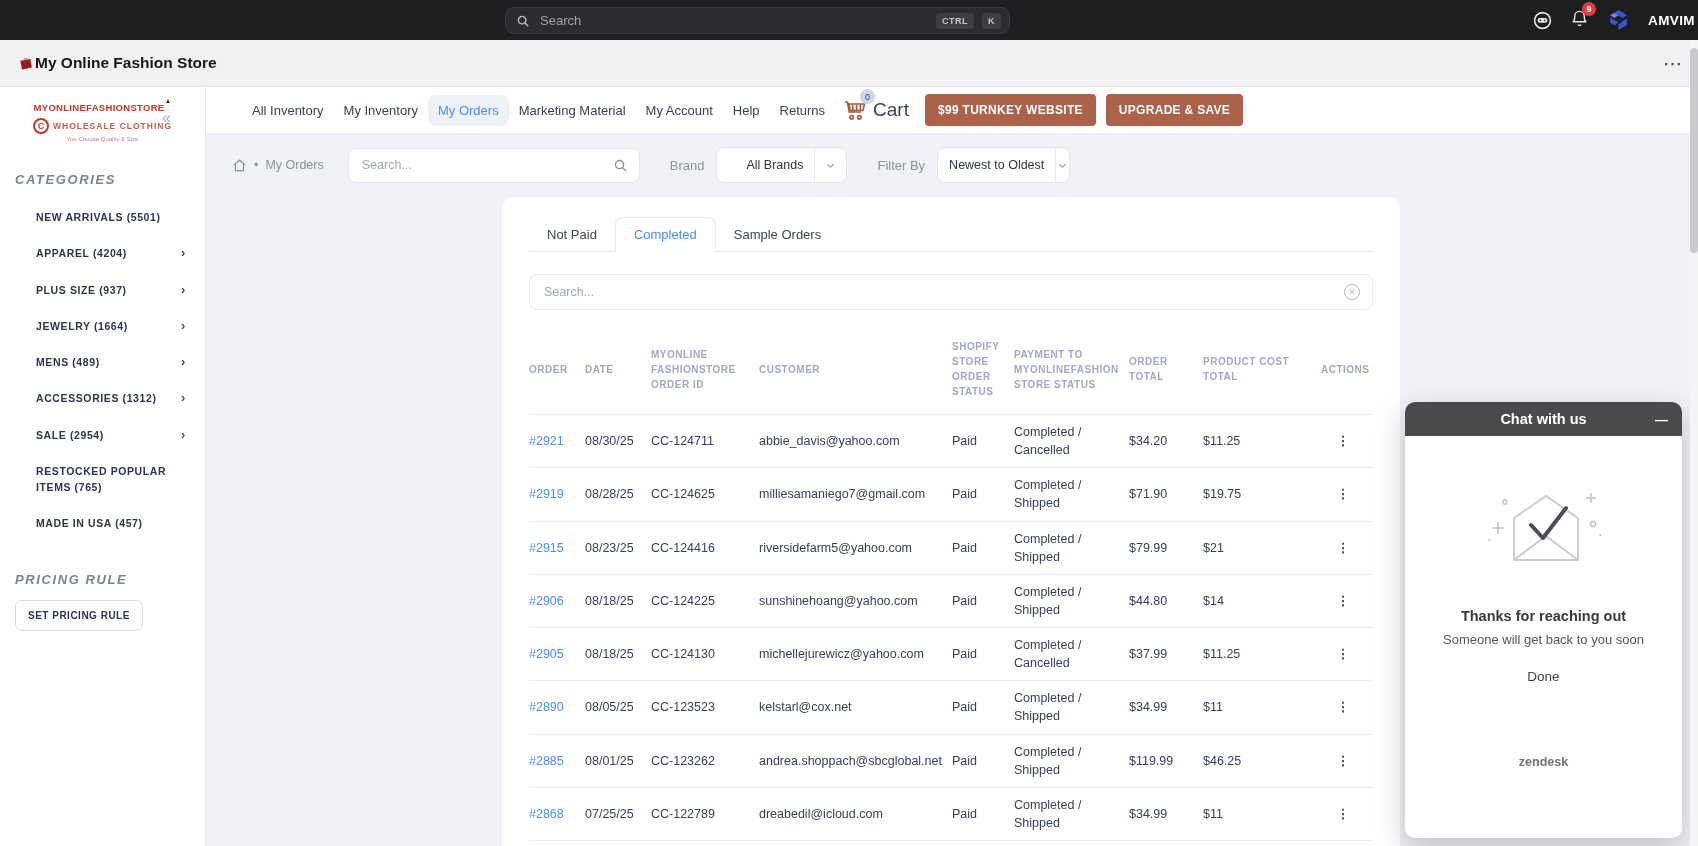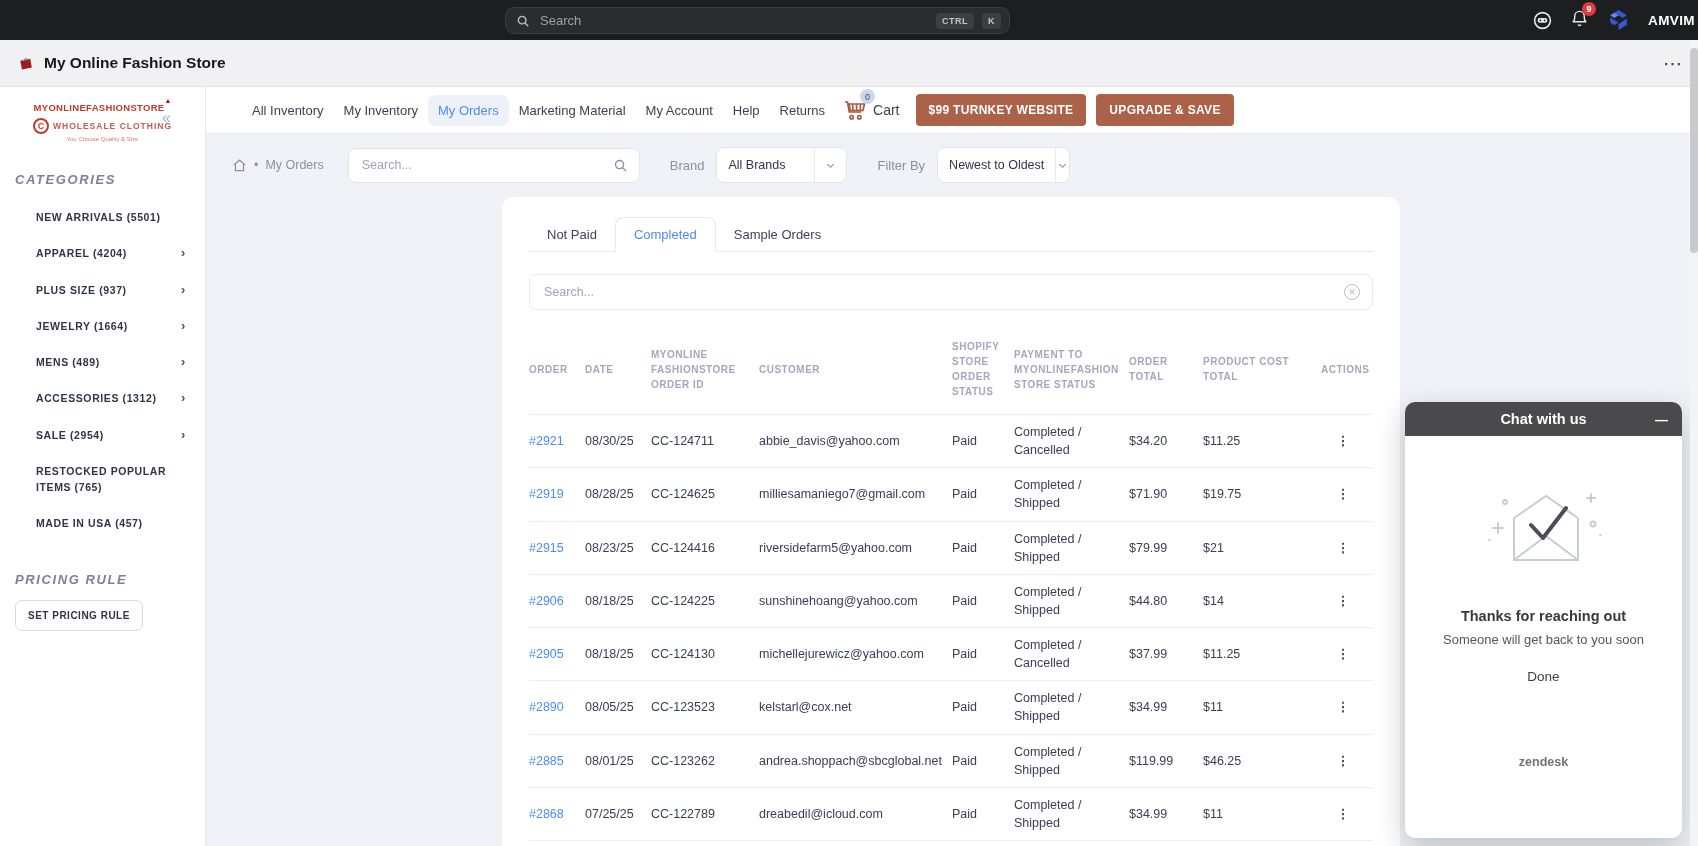--- a/index.html
+++ b/index.html
@@ -21,21 +21,21 @@
   .kbd { background:#3d3e42; color:#c3c5c9; font-size:9px; font-weight:700; padding:3px 6px; border-radius:4px; letter-spacing:.5px; }
   .topbar-right { position:absolute; right:0; top:0; height:40px; display:flex; align-items:center; gap:17px; padding-right:3px; }
   .bell-wrap { position:relative; cursor:pointer; }
   .notif-badge { position:absolute; top:-7px; right:-7px; min-width:14px; height:14px; border-radius:8px;
     background:#e03a42; color:#fff; font-size:9px; font-weight:700;
     display:flex; align-items:center; justify-content:center; padding:0 3px; }
   .username { color:#fff; font-weight:700; font-size:13.5px; letter-spacing:.4px; white-space:nowrap; }
 
   
   .titlebar { position:absolute; top:40px; left:0; width:1698px; height:47px; background:#f1f1f3;
-    border-bottom:1px solid #e3e3e8; display:flex; align-items:center; gap:9px; padding:0 16px; z-index:30; }
+    border-bottom:1px solid #e3e3e8; display:flex; align-items:center; padding:0 16px; z-index:30; }
   .app-title { font-size:15.5px; font-weight:700; color:#17181a; }
   .titlebar-menu { margin-left:auto; color:#3a3a3e; font-size:19px; line-height:1; cursor:pointer; }
 
   
   .sidebar { position:absolute; top:87px; left:0; width:206px; height:759px; background:#fff;
     border-right:1px solid #e7e8ee; z-index:20; }
   .side-logo { position:relative; text-align:center; padding-top:10px; }
   .logo-line1 { color:#c0392b; font-size:9.5px; font-weight:700; letter-spacing:.3px; }
   .logo-mark { color:#a31515; font-size:7px; vertical-align:top; }
   .logo-row2 { margin-top:3px; display:flex; align-items:center; justify-content:center; gap:4px; }
@@ -55,38 +55,38 @@
     font-family:"Liberation Sans",sans-serif; }
 
   
   .main-nav { position:absolute; top:87px; left:206px; width:1492px; height:47px; background:#fff;
     border-bottom:1px solid #ececf2; display:flex; align-items:center; padding-left:36px; z-index:15; }
   .nav-link { font-size:13px; color:#3c4254; padding:8px 10px; border-radius:8px; cursor:pointer; white-space:nowrap; }
   .nav-link.active { color:#4a8cf7; background:#eef1f8; }
   .cart-group { display:flex; align-items:center; gap:6px; margin-left:8px; position:relative; cursor:pointer; }
   .cart-badge { position:absolute; top:-9px; left:17px; width:15px; height:15px; border-radius:50%;
     background:#cdd7ec; color:#3c4254; font-size:9px; display:flex; align-items:center; justify-content:center; }
-  .cart-label { font-size:14px; color:#3c4254; }
+  .cart-label { font-size:19px; color:#3c4254; }
   .cta-btn { background:#ab6249; color:#fff; border:none; border-radius:4px; font-weight:700;
     font-size:12px; letter-spacing:.3px; padding:9px 13px; cursor:pointer; white-space:nowrap;
     font-family:"Liberation Sans",sans-serif; }
   .cta-btn + .cta-btn { margin-left:10px; }
   .tk-margin { margin-left:16px; }
 
   
   .toolbar { position:absolute; top:134px; left:206px; width:1492px; height:62px;
     display:flex; align-items:center; padding-left:26px; }
   .crumb { display:flex; align-items:center; gap:7px; color:#8a8fa3; font-size:12.5px; }
   .tb-search { width:292px; height:35px; background:#fff; border:1px solid #e3e5ee; border-radius:8px;
     display:flex; align-items:center; margin-left:24px; padding:0 11px; }
   .tb-search input { flex:1; border:none; outline:none; background:transparent; font-size:12.5px; color:#3a4055; }
   .tb-search input::placeholder { color:#a0a5b8; }
   .tb-label { color:#8a8fa3; font-size:13px; margin-left:30px; margin-right:12px; }
   .select { height:36px; background:#fff; border:1px solid #e3e5ee; border-radius:8px;
-    display:flex; align-items:center; cursor:pointer; }
+    display:flex; align-items:center; cursor:pointer;text-align:right; }
   .select .val { flex:1; padding:0 11px; font-size:12.5px; color:#2e3547; white-space:nowrap; }
   .select .chev-box { width:32px; align-self:stretch; border-left:1px solid #e9eaf1;
     display:flex; align-items:center; justify-content:center; color:#8a8fa3; }
   .sel-brand { width:131px; } .sel-filter { width:133px; }
 
   
   .card { position:absolute; top:197px; left:502px; width:898px; height:780px; background:#fff; border-radius:12px; z-index:5; }
   .tabs { display:flex; align-items:flex-end; margin:0 27px; padding-top:20px; border-bottom:1px solid #e8e9f0; }
   .tab { font-size:13px; color:#3e4458; padding:9px 18px; cursor:pointer; white-space:nowrap; }
   .tab.active { color:#4a8cf7; border:1px solid #e8e9f0; border-bottom:1px solid #fff;

